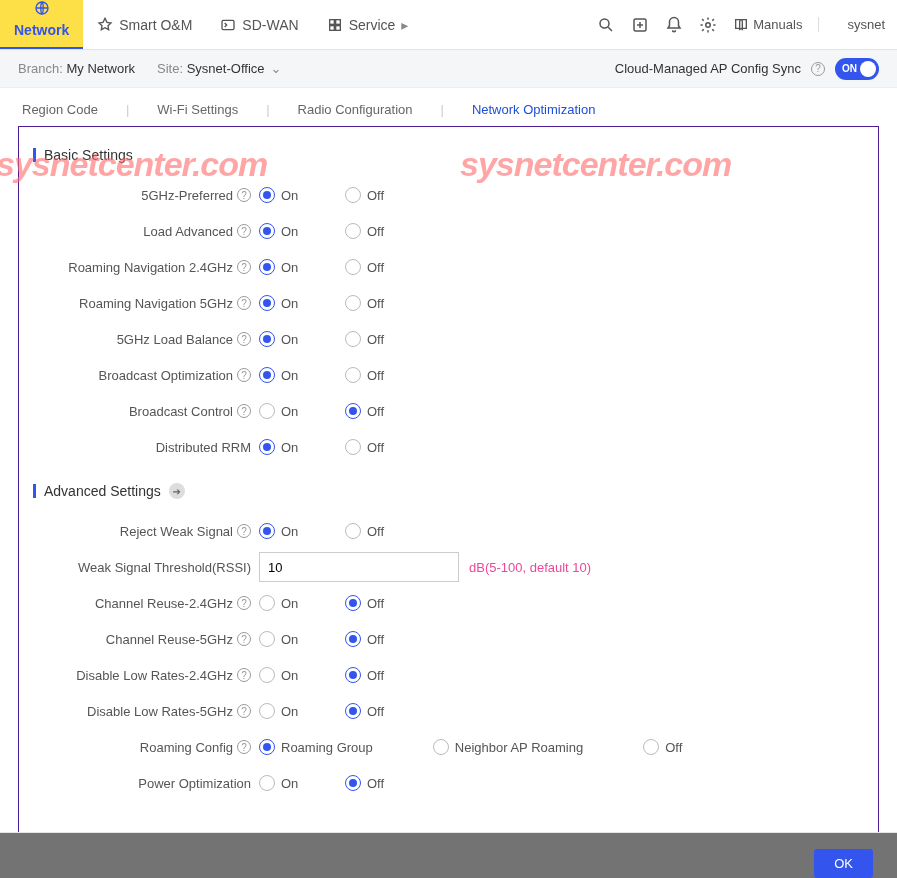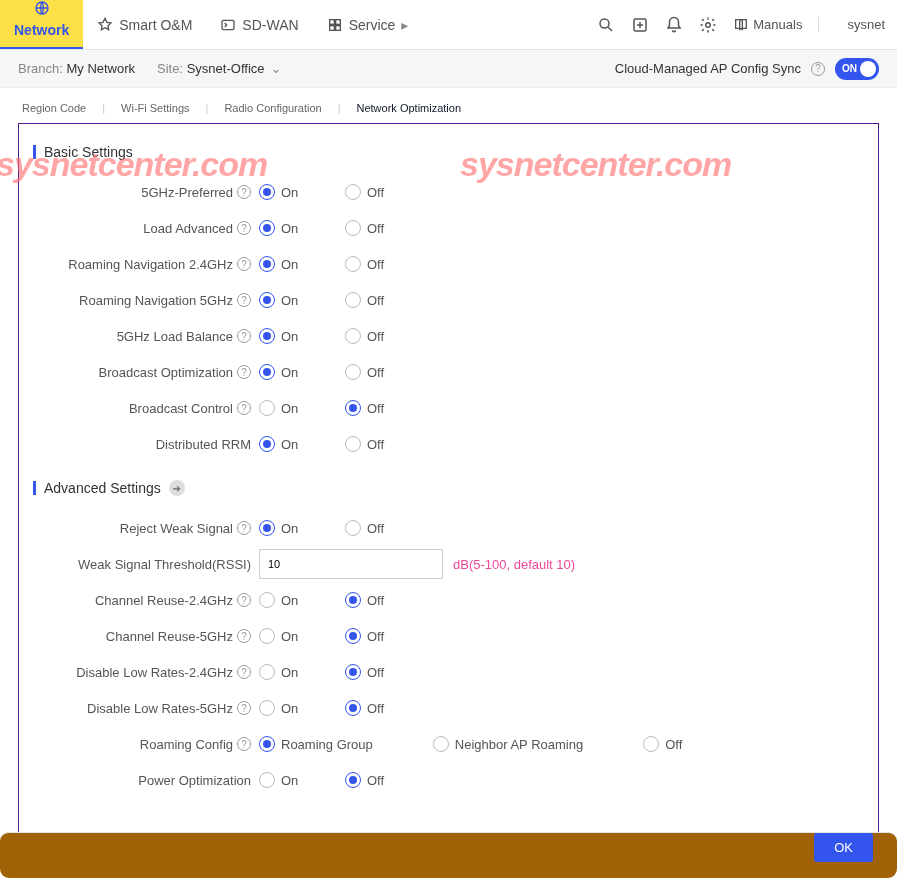--- a/index.html
+++ b/index.html
@@ -19,43 +19,43 @@
 .subbar .label { color: #888; }
 .subbar .value { color: #333; font-weight:500; }
 .subbar .site { margin-left: 22px; }
 .subbar .chev { margin-left: 6px; color:#888; cursor:pointer; }
 .subbar-right { margin-left: auto; display: flex; align-items: center; gap: 10px; }
 .help-icon { width:14px;height:14px;border:1px solid #999;border-radius:50%;display:inline-flex;align-items:center;justify-content:center;font-size:10px;color:#999;cursor:help; }
 .toggle { width: 44px; height: 22px; background: #3355ee; border-radius: 11px; position: relative; cursor: pointer; display:flex;align-items:center; }
 .toggle .knob { width: 16px; height: 16px; background: #fff; border-radius: 50%; position: absolute; right: 3px; }
 .toggle .txt { color:#fff; font-size:10px; font-weight:600; margin-left:7px; }
 
-.tabsrow { display: flex; align-items: center; gap: 12px; padding: 12px 18px 6px; font-size: 11px; }
+.tabsrow { display: flex; align-items: center; gap: 24px; padding: 12px 18px 6px; font-size: 13px; }
 .tabsrow .tab { color: #666; cursor:pointer; padding: 2px 4px; }
 .tabsrow .sep { color: #ccc; }
-.tabsrow .tab.active { color: #0f172a; }
+.tabsrow .tab.active { color: #1d4ed8; }
 
 .panel { margin: 1px 18px; border: 1px solid #4c1d95; padding: 16px 0 24px; height: 710px; overflow: auto; }
 .section-title { display: flex; align-items: center; gap: 8px; margin: 4px 0 14px 14px; font-size: 14px; font-weight: 500; }
 .section-title .bar { width: 3px; height: 14px; background: #3355ee; }
 .section-title .expand { width:16px;height:16px;background:#ddd;border-radius:50%;display:inline-flex;align-items:center;justify-content:center;color:#666;font-size:10px;cursor:pointer; }
 
 .row { display: flex; align-items: center; min-height: 36px; }
 .row .lbl { width: 240px; text-align: right; padding-right: 8px; color: #555; display:flex;align-items:center;justify-content:flex-end;gap:4px; }
 .radio { width: 16px; height: 16px; border: 1px solid #bbb; border-radius: 50%; display: inline-flex; align-items: center; justify-content: center; cursor:pointer; background:#fff; }
 .radio.sel { border-color: #3355ee; }
 .radio.sel::after { content:''; width:8px; height:8px; background:#3355ee; border-radius:50%; }
 .opt { display:flex; align-items:center; gap:6px; margin-right: 30px; color:#555; }
 .opt .optlbl { min-width: 24px; }
 .row .col2 { margin-left: 10px; }
 
-.txtinput { width: 184px; height: 30px; border: 1px solid #ccc; padding: 4px 8px; font-size:11px; }
+.txtinput { width: 200px; height: 30px; border: 1px solid #ccc; padding: 4px 8px; font-size:13px; }
 .suffix { margin-left: 10px; color:#ec4899; }
 
-.footer { position:absolute; bottom:0; left:0; right:0; height:46px; border-top:1px solid #e5e5e5; display:flex; align-items:flex-start; justify-content:flex-end; padding:0 24px; background:#a16207;border-radius:9px; }
+.footer { position:absolute; bottom:0; left:0; right:0; height:46px; border-top:1px solid #e5e5e5; display:flex; align-items:flex-end; justify-content:flex-end; padding:0 24px; background:#737373; }
 .okbtn { background:#3355ee; color:#fff; border:none; padding:7px 20px; border-radius:3px; cursor:pointer; font-size:13px; }
 
 .watermark { position:absolute; font-size:34px; font-weight:700; font-style:italic; color:#ff6b6b; opacity:0.6; pointer-events:none; letter-spacing:-1px; }
 .wm1 { top:145px; left:-4px; }
 .wm2 { top:145px; left:460px; }
 
 svg { display:block; }
 </style>
 </head>
 <body>

